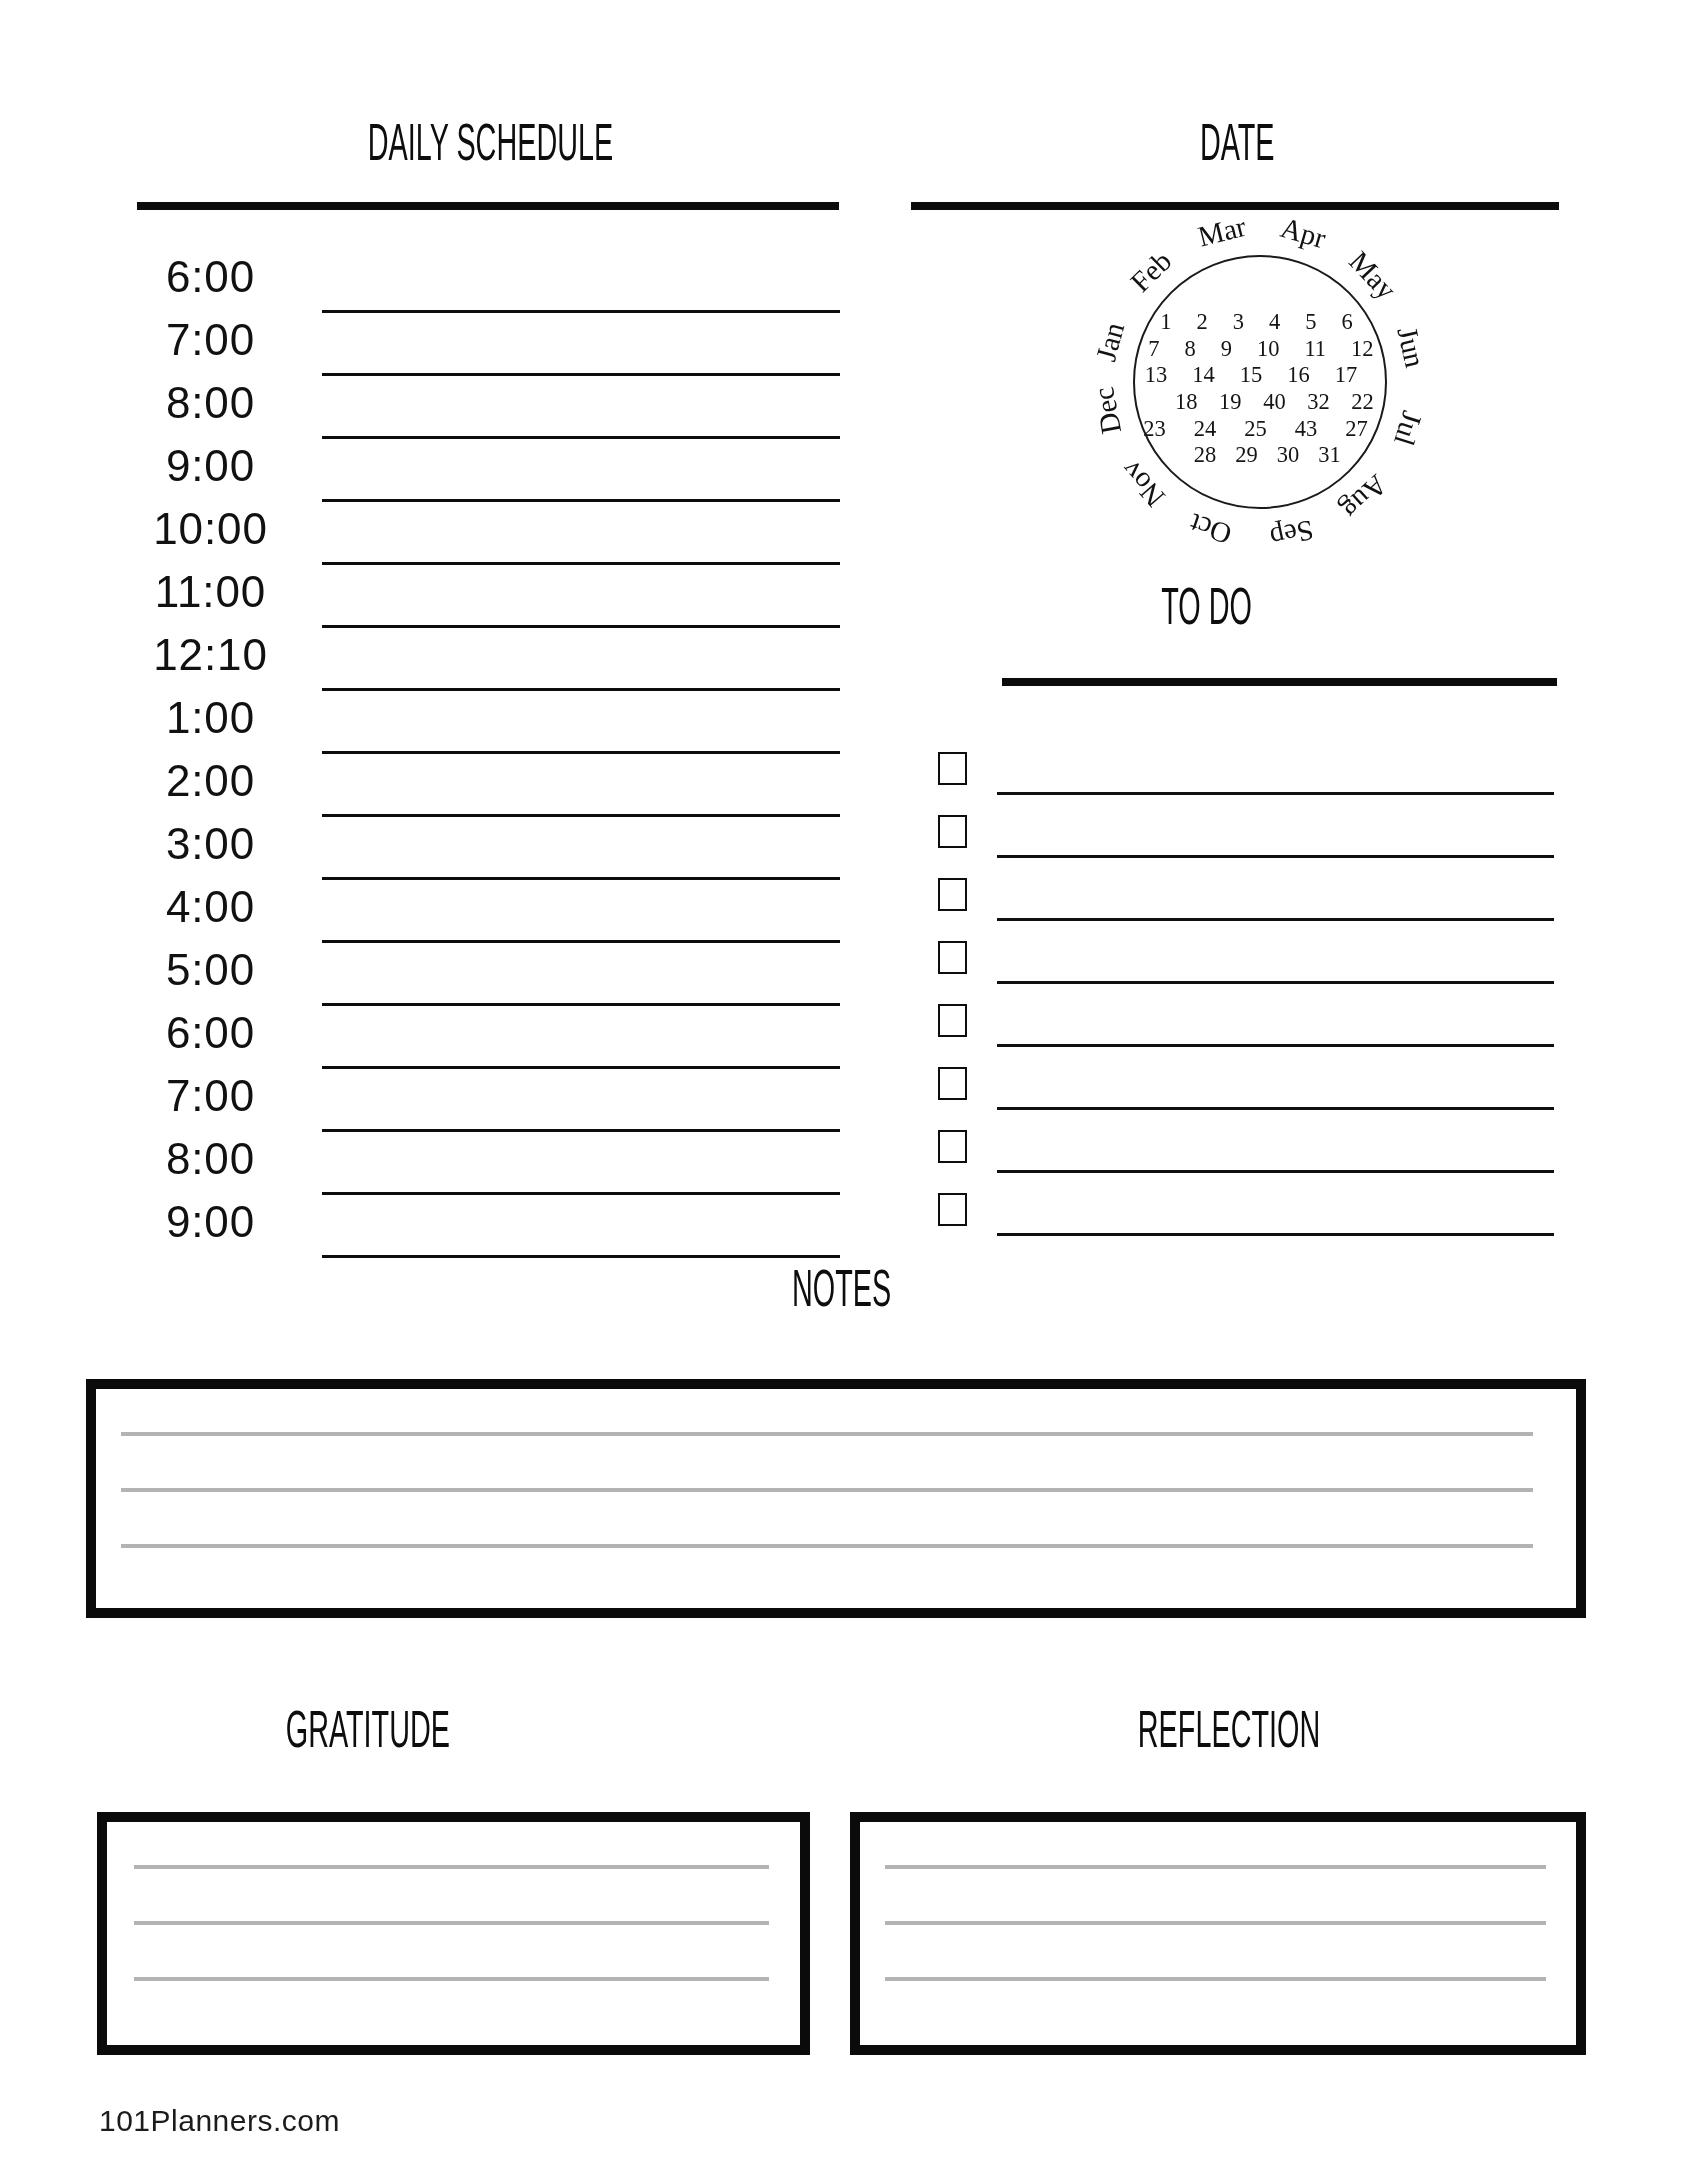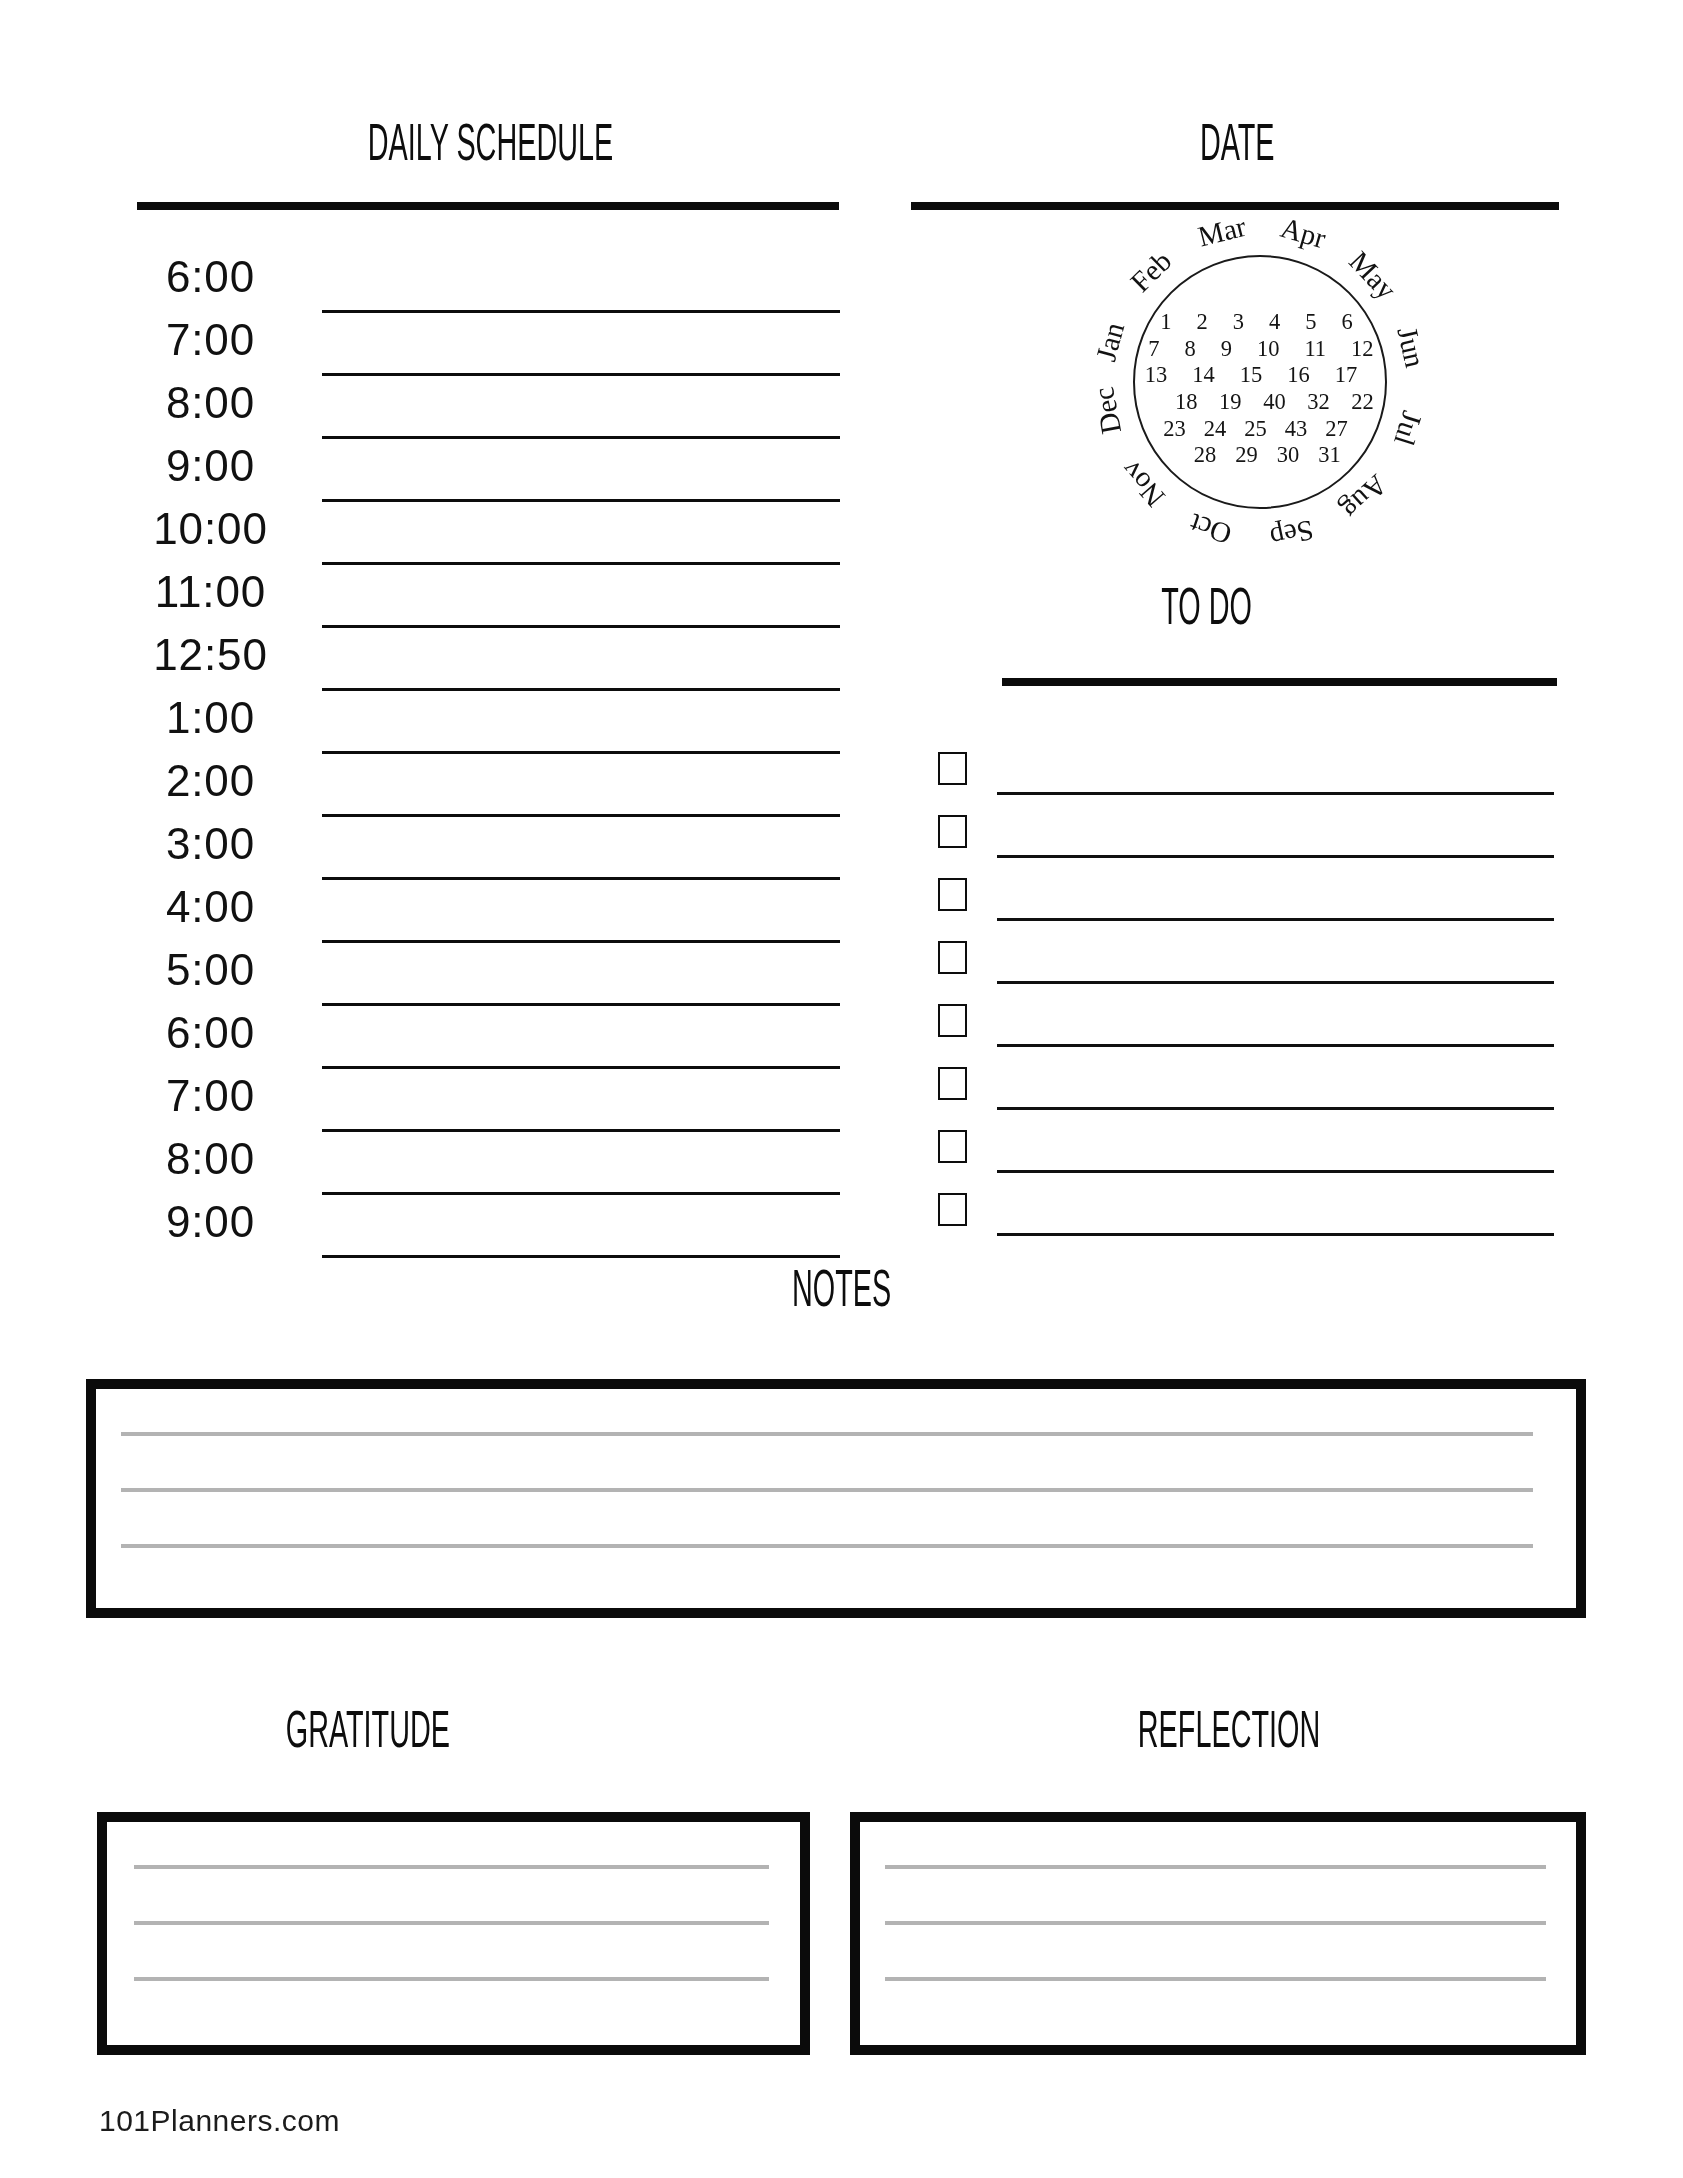--- a/index.html
+++ b/index.html
@@ -146,21 +146,21 @@
         <span class="time-label">10:00</span>
         <span class="slot-line"></span>
       </div>
 
       <div class="schedule-row" style="--i: 5;">
         <span class="time-label">11:00</span>
         <span class="slot-line"></span>
       </div>
 
       <div class="schedule-row" style="--i: 6;">
-        <span class="time-label">12:50</span>
+        <span class="time-label">12:10</span>
         <span class="slot-line"></span>
       </div>
 
       <div class="schedule-row" style="--i: 7;">
         <span class="time-label">1:00</span>
         <span class="slot-line"></span>
       </div>
 
       <div class="schedule-row" style="--i: 8;">
         <span class="time-label">2:00</span>
@@ -248,21 +248,21 @@
           <span>16</span>
           <span>17</span>
         </div>
         <div class="cal-day-row" style="gap: 21.6px; left: 14.4px;">
           <span>18</span>
           <span>19</span>
           <span>40</span>
           <span>32</span>
           <span>22</span>
         </div>
-        <div class="cal-day-row" style="gap: 18px; left: -4.5px;">
+        <div class="cal-day-row" style="gap: 28px; left: -4.5px;">
           <span>23</span>
           <span>24</span>
           <span>25</span>
           <span>43</span>
           <span>27</span>
         </div>
         <div class="cal-day-row" style="gap: 19px; left: 7.2px;">
           <span>28</span>
           <span>29</span>
           <span>30</span>

